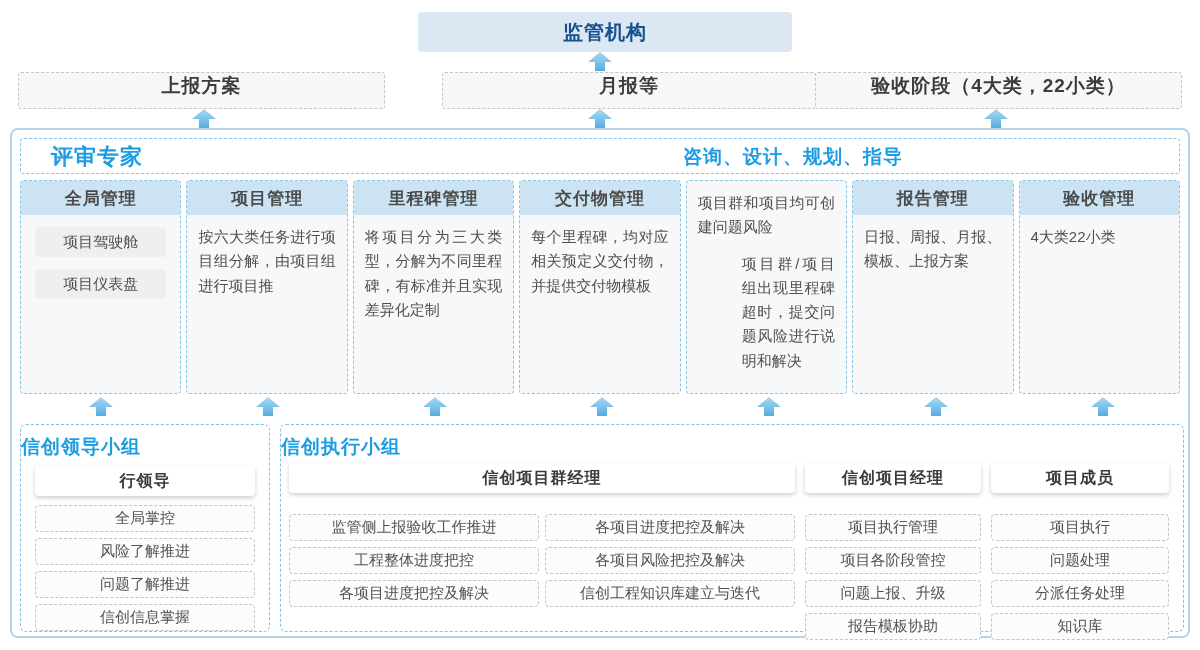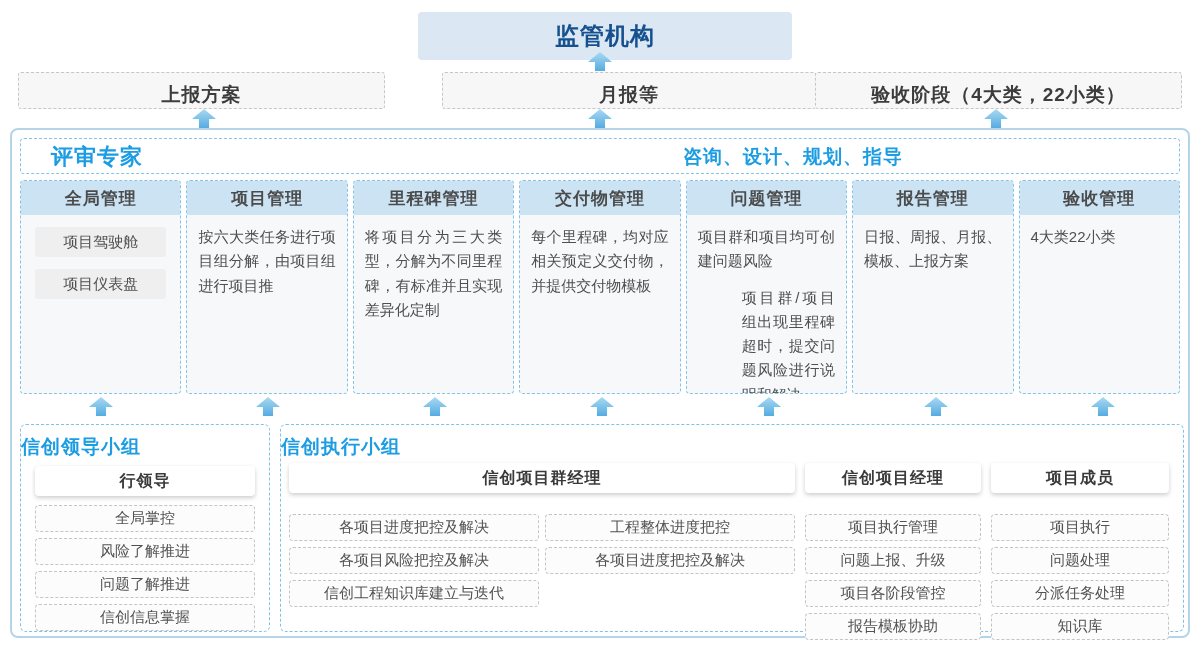--- a/index.html
+++ b/index.html
@@ -1,25 +1,25 @@
 <!DOCTYPE html>
 <html><head>
 <meta charset="utf-8">
 <style>
   * { margin: 0; padding: 0; box-sizing: border-box; }
   html, body { width: 1200px; height: 650px; background: #ffffff;
     font-family: "Liberation Sans", "DejaVu Sans", sans-serif; }
   .stage { position: relative; width: 1200px; height: 650px; overflow: hidden; }
 
   
-  .regulator { position: absolute; left: 418px; top: 12px; width: 374px; height: 48px;
+  .regulator { position: absolute; left: 418px; top: 12px; width: 374px; height: 40px;
     background: #dbe7f3; border-radius: 4px; display: flex; align-items: center; justify-content: center;
-    font-size: 24px; font-weight: bold; color: #16508f; letter-spacing: 1px; }
+    font-size: 20px; font-weight: bold; color: #16508f; letter-spacing: 1px; }
   .out-box { position: absolute; top: 72px; height: 37px; background: #f7f7f7;
-    border: 1px dashed #c6c6c6; border-radius: 3px; display: flex; align-items: flex-end; justify-content: center;
+    border: 1px dashed #c6c6c6; border-radius: 3px; display: flex; align-items: flex-start; justify-content: center;
     font-size: 19px; font-weight: bold; color: #3c3c3c; letter-spacing: 1px; }
   .out-0 { left: 18px;  width: 367px; }
   .out-1 { left: 442px; width: 374px; }
   .out-2 { left: 815px; width: 367px; }
 
   .up-arrow { position: absolute; width: 24px; height: 19px;
     background: linear-gradient(180deg, #a9d9f3 0%, #55abe0 100%);
     clip-path: polygon(50% 0, 100% 52%, 71% 52%, 71% 100%, 29% 100%, 29% 52%, 0 52%); }
 
   
@@ -112,21 +112,20 @@
       </div>
       <div class="col">
         <div class="col-head">里程碑管理</div>
         <div class="col-body">将项目分为三大类型，分解为不同里程碑，有标准并且实现差异化定制</div>
       </div>
       <div class="col">
         <div class="col-head">交付物管理</div>
         <div class="col-body">每个里程碑，均对应相关预定义交付物，并提供交付物模板</div>
       </div>
       <div class="col">
-        <div class="col-head">问题管理</div>
         <div class="col-body">
           <p>项目群和项目均可创建问题风险</p>
           <p>项目群/项目组出现里程碑超时，提交问题风险进行说明和解决</p>
         </div>
       </div>
       <div class="col">
         <div class="col-head">报告管理</div>
         <div class="col-body">日报、周报、月报、模板、上报方案</div>
       </div>
       <div class="col">
@@ -154,34 +153,35 @@
       </div>
     </div>
 
     <div class="group group-exec">
       <div class="group-title">信创执行小组</div>
       <div class="exec-row">
 
         <div class="exec-col-gm">
           <div class="role-box">信创项目群经理</div>
           <div class="gm-grid">
+            <div class="item">监管侧上报验收工作推进</div>
             <div class="item">各项目进度把控及解决</div>
             <div class="item">工程整体进度把控</div>
             <div class="item">各项目风险把控及解决</div>
             <div class="item">各项目进度把控及解决</div>
             <div class="item">信创工程知识库建立与迭代</div>
           </div>
         </div>
 
         <div class="exec-col-pm">
           <div class="role-box">信创项目经理</div>
           <div class="stack">
             <div class="item">项目执行管理</div>
+            <div class="item">项目各阶段管控</div>
             <div class="item">问题上报、升级</div>
-            <div class="item">项目各阶段管控</div>
             <div class="item">报告模板协助</div>
           </div>
         </div>
 
         <div class="exec-col-mb">
           <div class="role-box">项目成员</div>
           <div class="stack">
             <div class="item">项目执行</div>
             <div class="item">问题处理</div>
             <div class="item">分派任务处理</div>

